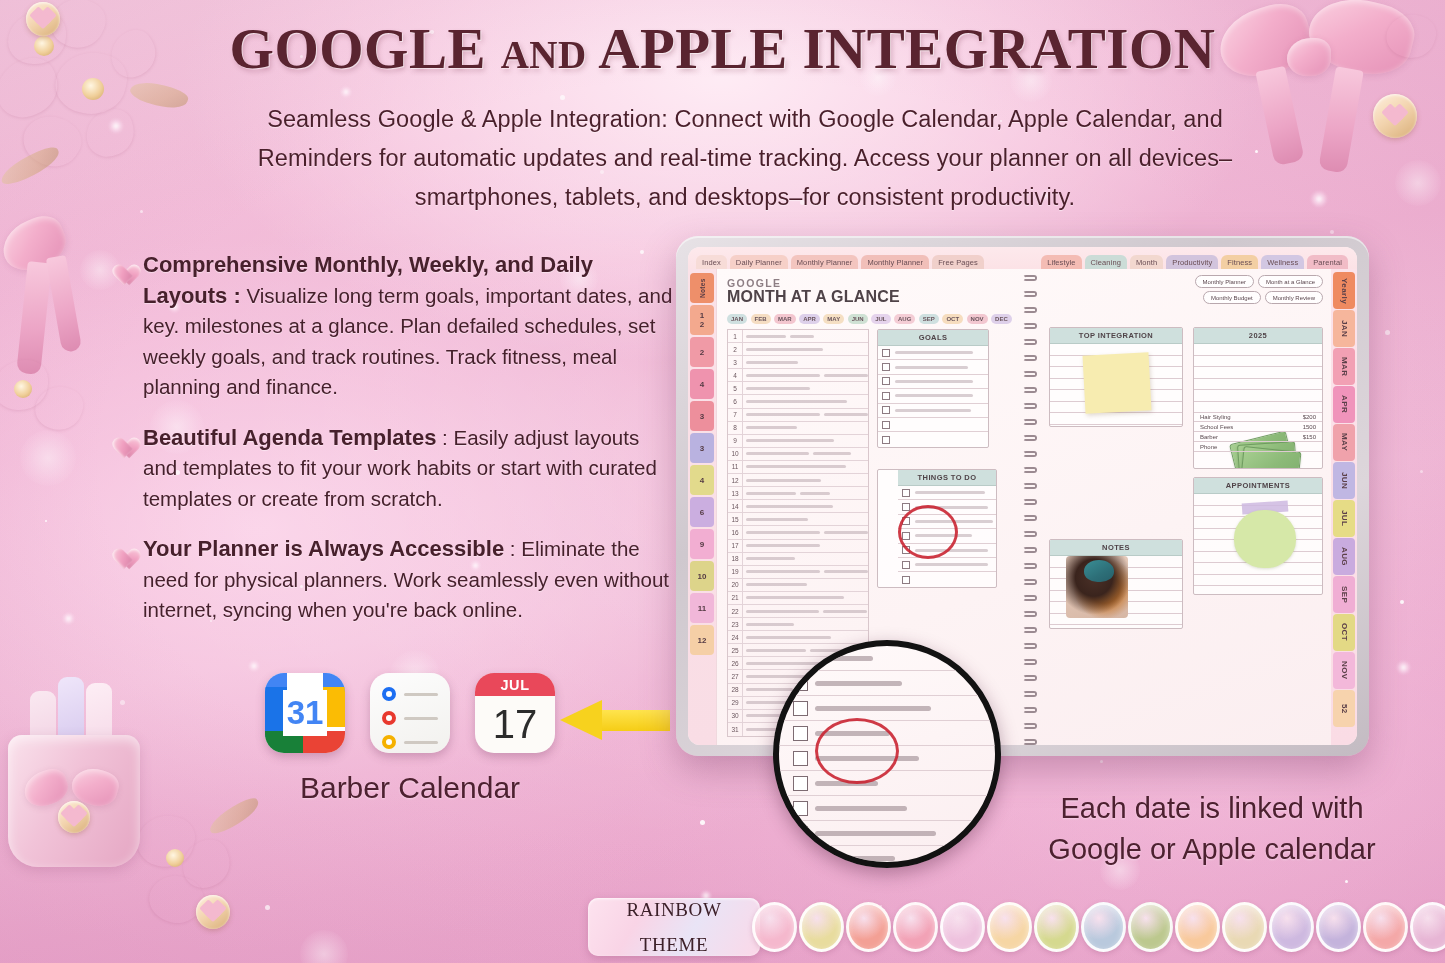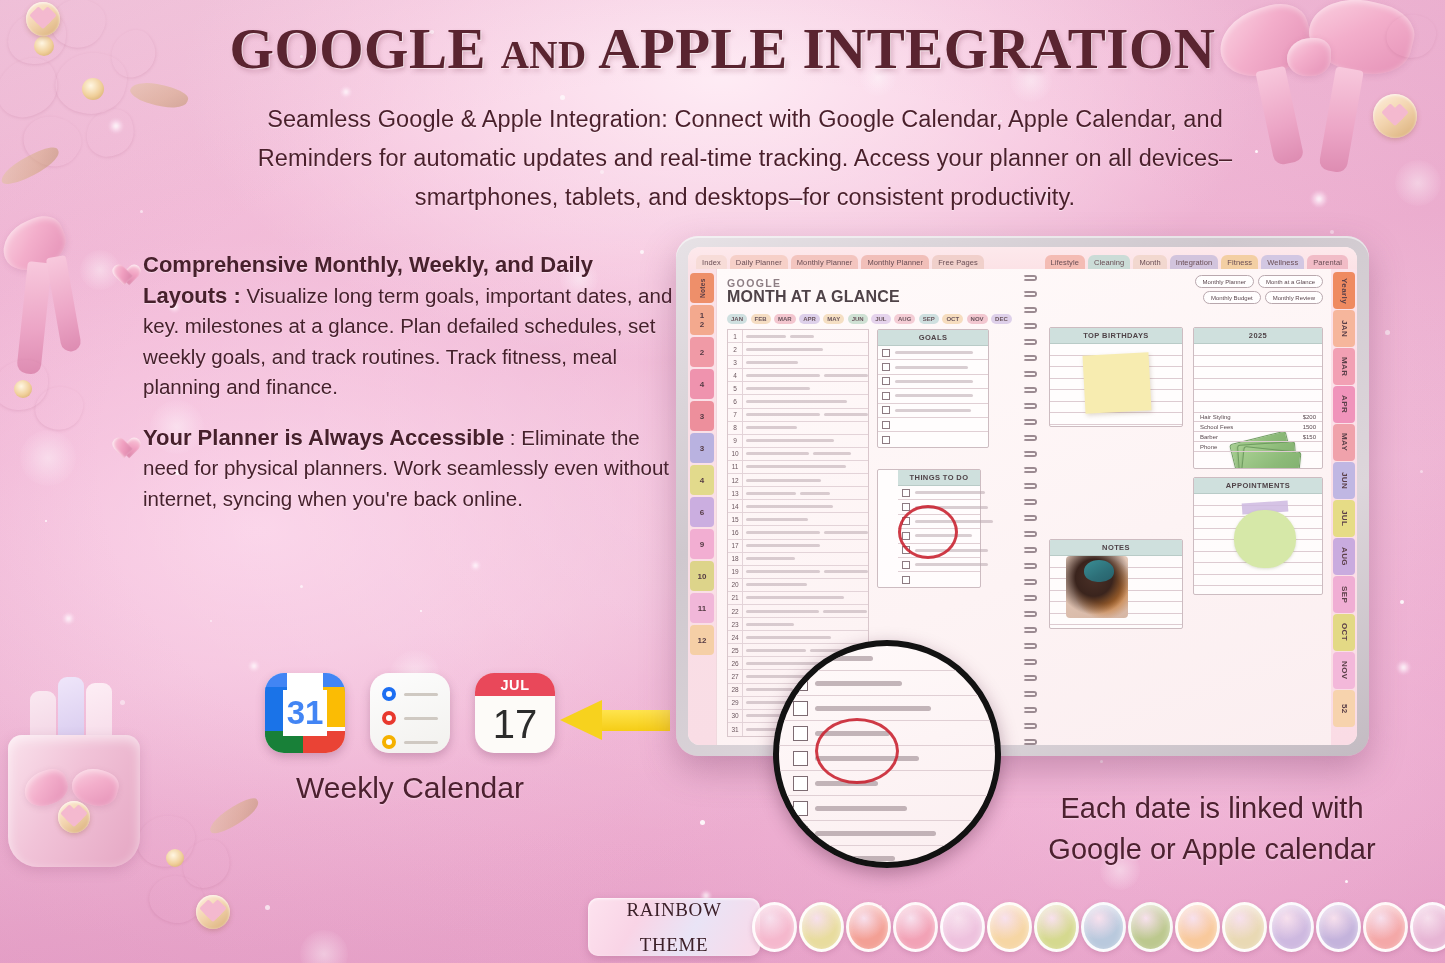--- a/index.html
+++ b/index.html
@@ -428,20 +428,26 @@
 <div class="features">
   <div class="feature">
     <div class="f-heart"></div>
     <div class="f-body">
       <span class="f-title">Comprehensive Monthly, Weekly, and Daily Layouts :</span><span> Visualize long term goals, important dates, and key. milestones at a glance. Plan defailed schedules, set weekly goals, and track routines. Track fitness, meal planning and finance.</span>
     </div>
   </div>
   <div class="feature">
     <div class="f-heart"></div>
     <div class="f-body">
+      <span class="f-title">Beautiful Agenda Templates</span><span> : Easily adjust layouts and templates to fit your work habits or start with curated templates or create from scratch.</span>
+    </div>
+  </div>
+  <div class="feature">
+    <div class="f-heart"></div>
+    <div class="f-body">
       <span class="f-title">Your Planner is Always Accessible</span><span> : Eliminate the need for physical planners. Work seamlessly even without internet, syncing when you're back online.</span>
     </div>
   </div>
 </div>
 
 <div class="app-icons">
   <div class="appicon gcal">
     <div class="gq tl"></div>
       <div class="gq tr"></div>
       <div class="gq l"></div>
@@ -470,21 +476,21 @@
     <div class="day">17</div>
   </div>
 </div>
 
 <div class="arrow">
   <div class="shaft"></div>
     <div class="head"></div>
 </div>
 
 <div class="app-caption">
-  <div>Weekly Calendar</div>
+  <div>Barber Calendar</div>
 </div>
 
 <div class="link-caption">
   <div>Each date is linked with</div>
   <div>Google or Apple calendar</div>
 </div>
 
 <div class="tablet">
   <div class="screen">
 
@@ -493,21 +499,21 @@
           <div class="tabchip" style="background:#f7dcd6">Index</div>
           <div class="tabchip" style="background:#f6cfc6">Daily Planner</div>
           <div class="tabchip" style="background:#f3c3bc">Monthly Planner</div>
           <div class="tabchip" style="background:#f1bcb6">Monthly Planner</div>
           <div class="tabchip" style="background:#f0cfc9">Free Pages</div>
         </div>
       <div class="tabs-right" id="tabs-right">
           <div class="tabchip" style="background:#f4b9b0">Lifestyle</div>
           <div class="tabchip" style="background:#c7dcd6">Cleaning</div>
           <div class="tabchip" style="background:#f2d7cd">Month</div>
-          <div class="tabchip" style="background:#cfc2dd">Integration</div>
+          <div class="tabchip" style="background:#cfc2dd">Productivity</div>
           <div class="tabchip" style="background:#f3ce9e">Fitness</div>
           <div class="tabchip" style="background:#cfc5e2">Wellness</div>
           <div class="tabchip" style="background:#f0b9c4">Parental</div>
         </div>
     </div>
 
     <div class="scr-body">
       <div class="side-left" id="side-left">
           <div class="sl-tab notes" style="background:#ee8f6a">Notes</div>
           <div class="sl-tab" style="background:#f3a98e">1<br>2</div>
@@ -793,21 +799,21 @@
       <div class="ckbox"></div>
       <div class="ck-txt"></div>
     </div>
               <div class="ck-row">
       <div class="ckbox"></div>
       <div class="ck-txt"></div>
     </div>
             </div>
         </div>
 
-        <div class="panel" style="left:160px;top:200px;width:104px;padding-left:20px;">
+        <div class="panel" style="left:160px;top:200px;width:120px;padding-left:20px;">
           <div class="p-head">THINGS TO DO</div>
           <div id="todo-list">
               <div class="ck-row">
       <div class="ckbox"></div>
       <div class="ck-txt">
                   <div class="scribble" style="width:70px"></div>
                 </div>
     </div>
               <div class="ck-row">
       <div class="ckbox"></div>
@@ -873,21 +879,21 @@
             <i style="top:368px"></i>
             <i style="top:384px"></i>
             <i style="top:400px"></i>
             <i style="top:416px"></i>
             <i style="top:432px"></i>
             <i style="top:448px"></i>
             <i style="top:464px"></i>
           </div>
 
         <div class="panel" style="left:332px;top:58px;width:134px;height:100px;overflow:hidden;">
-          <div class="p-head">TOP BIRTHDAYS</div>
+          <div class="p-head">TOP INTEGRATION</div>
           <div id="tp-rules">
               <div class="rule-row"></div>
               <div class="rule-row"></div>
               <div class="rule-row"></div>
               <div class="rule-row"></div>
               <div class="rule-row"></div>
               <div class="rule-row"></div>
               <div class="rule-row"></div>
             </div>
           <div class="note-yellow" style="left:34px;top:26px;width:66px;height:58px;"></div>

